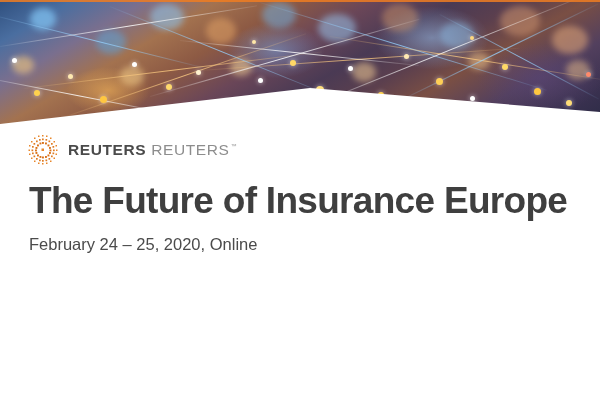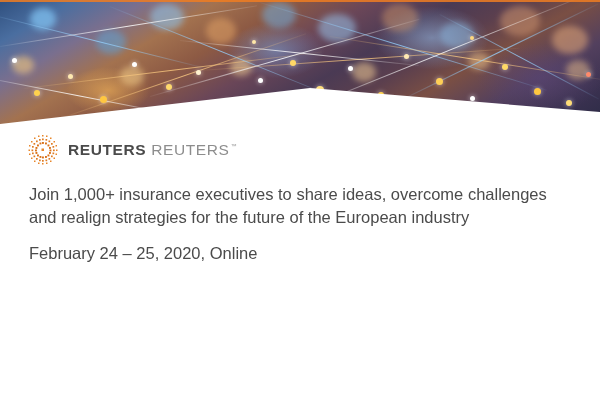--- a/index.html
+++ b/index.html
@@ -337,20 +337,20 @@
           <rect x="29" y="29" width="5" height="5" fill="#e8862a"></rect>
         </svg>
       </span>
       <span class="brand-words">
         <span class="brand-reuters">REUTERS</span>
         <span class="brand-events">REUTERS</span>
         <span class="brand-tm">™</span>
       </span>
     </div>
 
-
-    <p class="subhead">Join 1,000+ insurance executives to share ideas, overcome challenges and realign strategies for the future of the European industry</p>
+    <h1 class="headline">The Future of Insurance Europe</h1>
+
 
     <div class="daterow">February 24 – 25, 2020, Online</div>
 
 
   </div>
 </div>
 
 </body></html>

